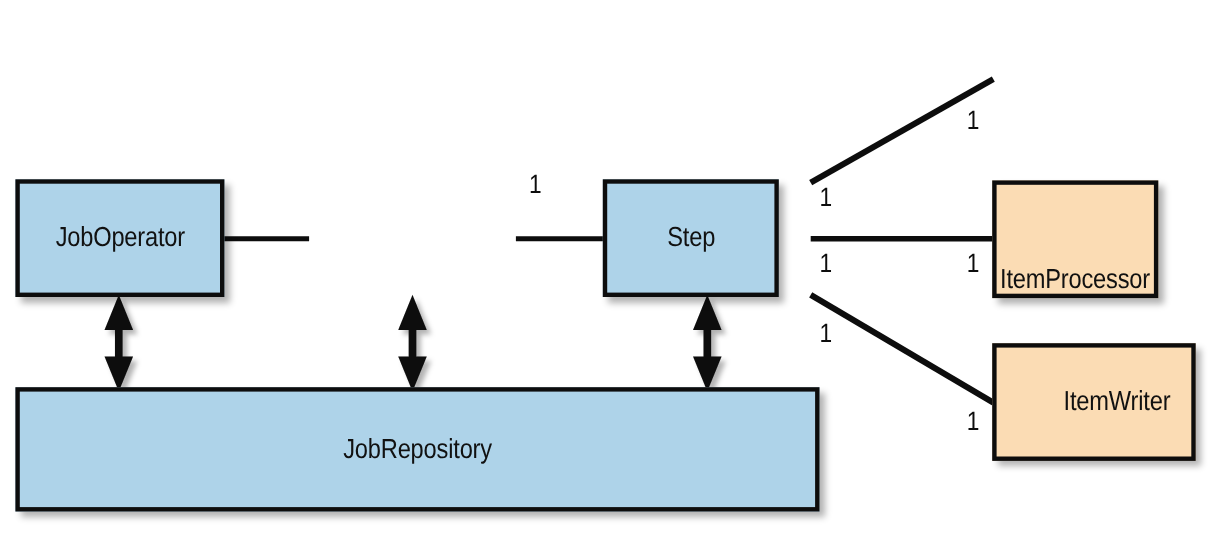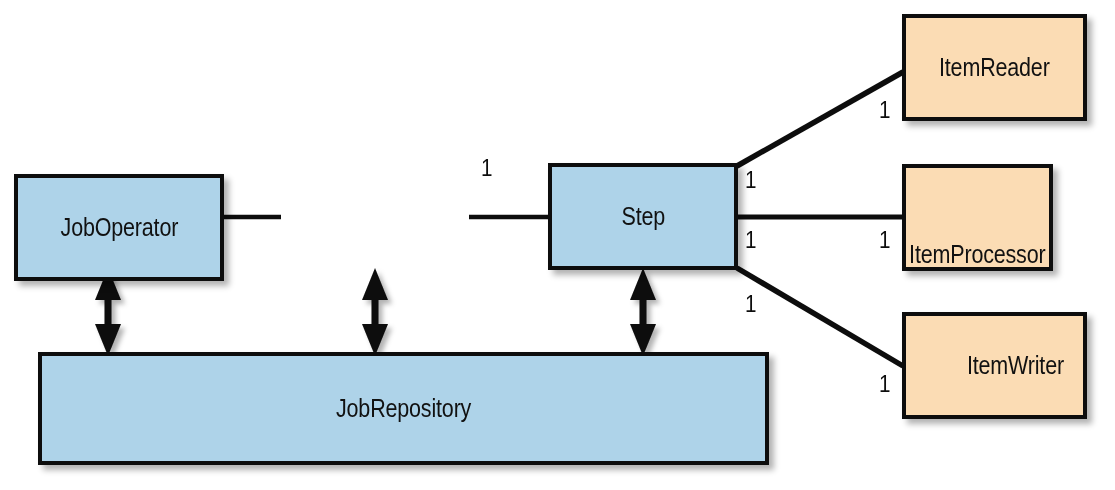--- a/index.html
+++ b/index.html
@@ -89,36 +89,33 @@
       <polygon points="375,356 362,324 388,324" fill="#0D0D0D"></polygon>
     </g>
 
     <g filter="url(#dropshade)">
       <line x1="643" y1="290" x2="643" y2="334" stroke="#0D0D0D" stroke-width="7"></line>
       <polygon points="643,268 630,300 656,300" fill="#0D0D0D"></polygon>
       <polygon points="643,356 630,324 656,324" fill="#0D0D0D"></polygon>
     </g>
   </svg>
 
-  <div class="node" id="node-joboperator" style="left: 14px; top: 163px; width: 210px; height: 107px; background: rgb(174, 211, 233); border-color: rgb(13, 13, 13); margin-top: 11px;">
+  <div class="node" id="node-joboperator" style="left: 14px; top: 163px; width: 190px; height: 107px; background: rgb(174, 211, 233); border-color: rgb(13, 13, 13);">
     <span class="node-label">JobOperator</span>
   </div>
 
 
-  <div class="node" id="node-step" style="left: 548px; top: 163px; width: 190px; height: 107px; background: rgb(174, 211, 233); border-color: rgb(13, 13, 13);">
+  <div class="node" id="node-step" style="left: 548px; top: 163px; width: 160px; height: 107px; background: rgb(174, 211, 233); border-color: rgb(13, 13, 13);">
     <span class="node-label">Step</span>
   </div>
 
-  <div class="node" id="node-jobrepository" style="left: 14px; top: 352px; width: 731px; height: 113px; background: rgb(174, 211, 233); border-color: rgb(13, 13, 13); margin-left: 24px;">
+  <div class="node" id="node-jobrepository" style="left: 14px; top: 352px; width: 731px; height: 113px; background: rgb(174, 211, 233); border-color: rgb(13, 13, 13);">
     <span class="node-label">JobRepository</span>
   </div>
 
-  <div class="node" id="node-itemreader" style="left: 902px; top: 14px; width: 185px; height: 107px; background: rgb(251, 220, 180); border-color: rgb(13, 13, 13);">
-    <span class="node-label">ItemReader</span>
-  </div>
 
   <div class="node" id="node-itemprocessor" style="left: 902px; top: 164px; width: 151px; height: 107px; background: rgb(251, 220, 180); border-color: rgb(13, 13, 13); align-items: flex-end;">
     <span class="node-label">ItemProcessor</span>
   </div>
 
   <div class="node" id="node-itemwriter" style="left: 902px; top: 312px; width: 185px; height: 107px; background: rgb(251, 220, 180); border-color: rgb(13, 13, 13); padding-left: 41px;">
     <span class="node-label">ItemWriter</span>
   </div>
 
   <span class="mult" id="mult-0" style="left: 480px; top: 156px;">1</span>

